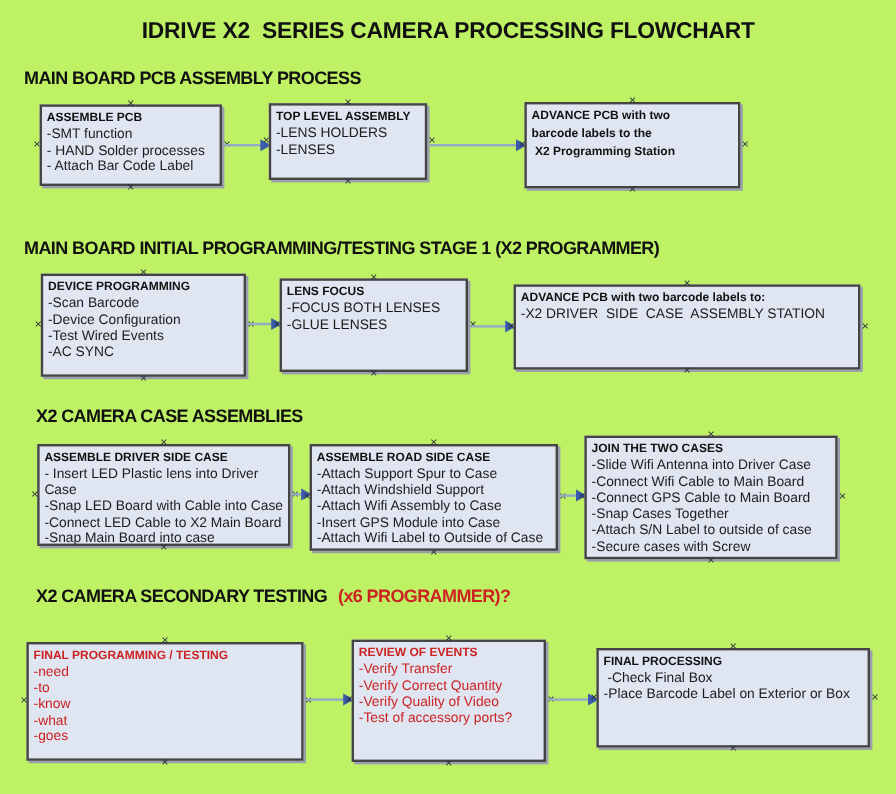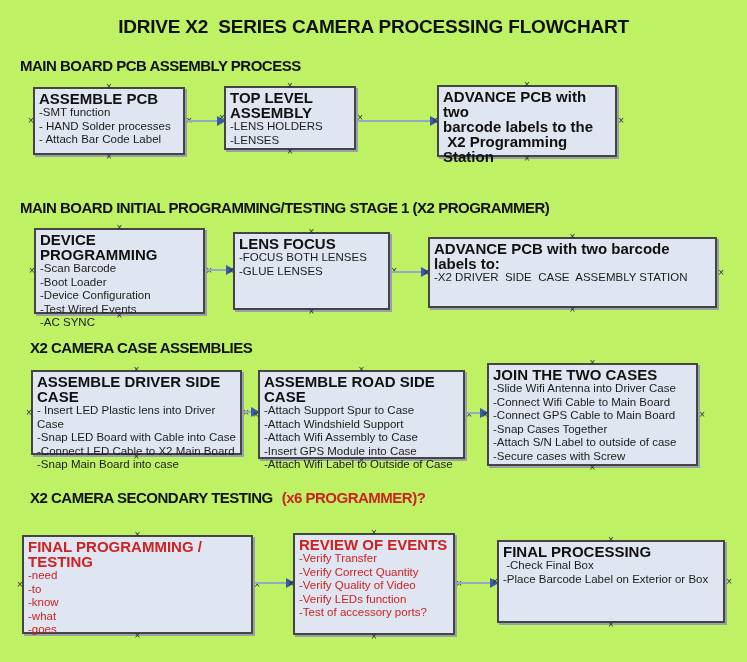--- a/index.html
+++ b/index.html
@@ -27,21 +27,21 @@
   .sec-header .red{color:var(--red);margin-left:9px;}
 
   .fc-box{
     position:absolute;box-sizing:border-box;
     background:var(--box-fill);
     border:2px solid var(--box-border);
     box-shadow:2px 2px 0 var(--shadow);
     padding:2px 4px;
     overflow:visible;
   }
-  .box-title{font-size:15px;font-weight:bold;line-height:15px;white-space:pre-wrap;color:var(--ink);}
+  .box-title{font-size:10px;font-weight:bold;line-height:15px;white-space:pre-wrap;color:var(--ink);}
   .box-item{font-size:11.5px;line-height:13.5px;white-space:pre-wrap;color:#1c1c1c;}
   .fc-box.red-box .box-title,.fc-box.red-box .box-item{color:var(--red);}
 
   .handle{
     position:absolute;font-size:10px;line-height:10px;color:#2b2b3a;
     font-weight:normal;pointer-events:none;
   }
   .handle.h-top{left:50%;top:-7px;transform:translateX(-50%);}
   .handle.h-bottom{left:50%;bottom:-9px;transform:translateX(-50%);}
   .handle.h-left{left:-7px;top:50%;transform:translateY(-50%);}
@@ -96,21 +96,20 @@
       <span class="handle h-bottom">×</span>
       <span class="handle h-left">×</span>
       <span class="handle h-right">×</span>
     </div>
 
   <div class="sec-header" style="left:20px;top:199px">MAIN BOARD INITIAL PROGRAMMING/TESTING STAGE 1 (X2 PROGRAMMER)</div>
 
   <div class="fc-box" style="left:34px;top:228px;width:171px;height:86px">
     <div class="box-title">DEVICE PROGRAMMING</div>
     <div class="box-item">-Scan Barcode</div>
-    <div class="box-item">-Boot Loader</div>
     <div class="box-item">-Device Configuration</div>
     <div class="box-item">-Test Wired Events</div>
     <div class="box-item">-AC SYNC</div>
   <span class="handle h-top">×</span>
       <span class="handle h-bottom">×</span>
       <span class="handle h-left">×</span>
       <span class="handle h-right">×</span>
     </div>
 
   <div class="fc-arrow" style="left:207px;top:269px;width:26px"></div>
@@ -198,21 +197,20 @@
       <span class="handle h-right">×</span>
     </div>
 
   <div class="fc-arrow" style="left:255px;top:582px;width:38px"></div>
 
   <div class="fc-box red-box" style="left:293px;top:533px;width:162px;height:102px">
     <div class="box-title">REVIEW OF EVENTS</div>
     <div class="box-item">-Verify Transfer</div>
     <div class="box-item">-Verify Correct Quantity</div>
     <div class="box-item">-Verify Quality of Video</div>
-    <div class="box-item">-Verify LEDs function</div>
     <div class="box-item">-Test of accessory ports?</div>
   <span class="handle h-top">×</span>
       <span class="handle h-bottom">×</span>
       <span class="handle h-left">×</span>
       <span class="handle h-right">×</span>
     </div>
 
   <div class="fc-arrow" style="left:457px;top:582px;width:40px"></div>
 
   <div class="fc-box" style="left:497px;top:540px;width:228px;height:83px">

